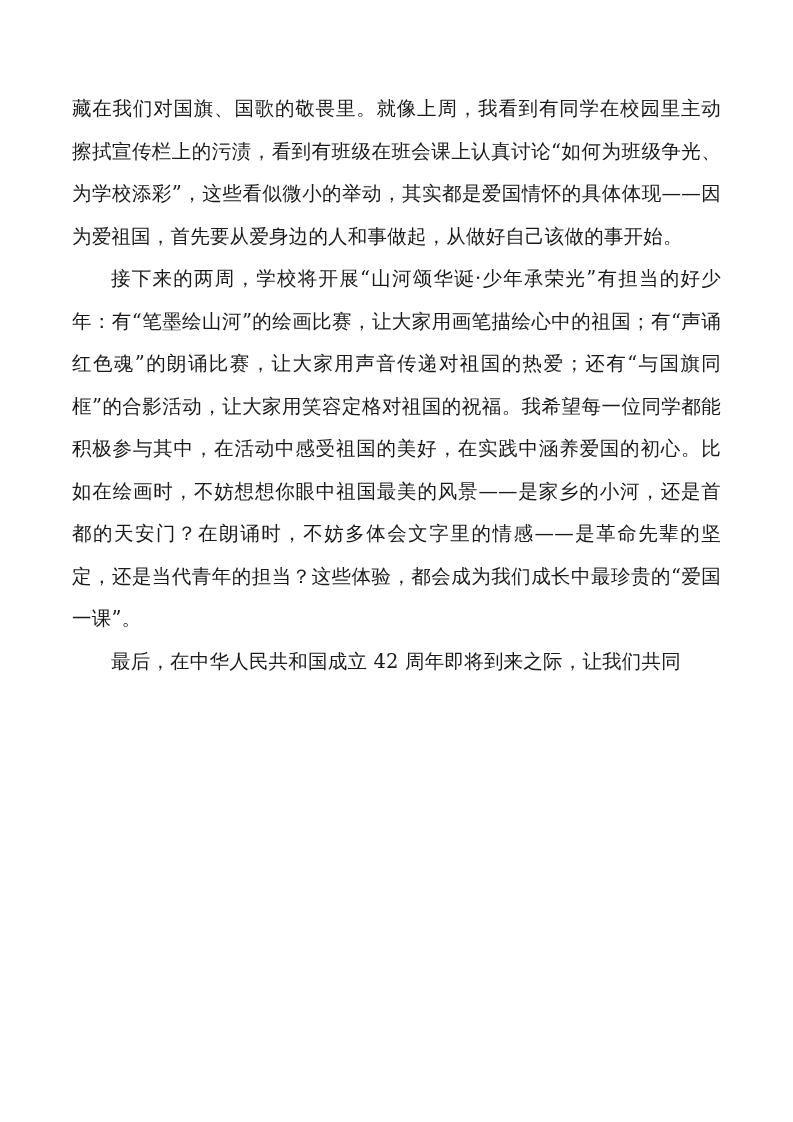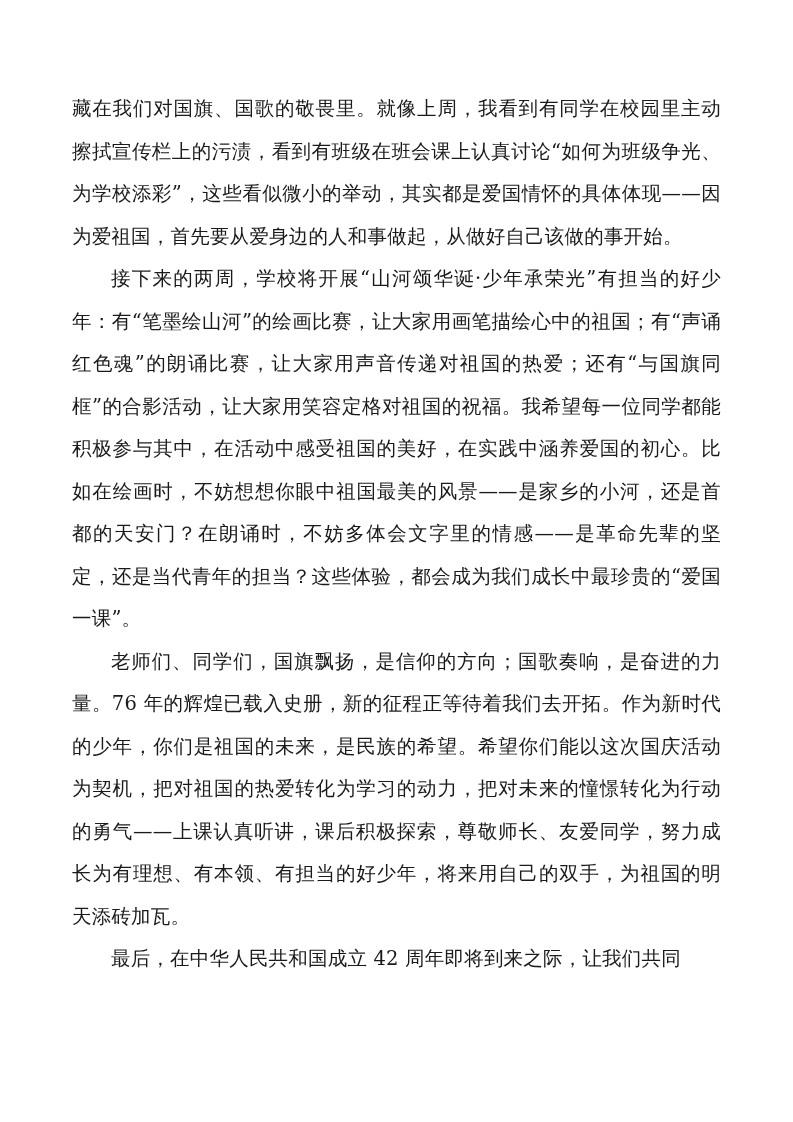--- a/index.html
+++ b/index.html
@@ -40,16 +40,15 @@
     text-indent: 0;
   }
 </style>
 </head>
 <body>
 
 <div class="page">
   <div class="doc-body">
     <p class="para no-indent">藏在我们对国旗、国歌的敬畏里。就像上周，我看到有同学在校园里主动擦拭宣传栏上的污渍，看到有班级在班会课上认真讨论“如何为班级争光、为学校添彩”，这些看似微小的举动，其实都是爱国情怀的具体体现——因为爱祖国，首先要从爱身边的人和事做起，从做好自己该做的事开始。</p>
     <p class="para">接下来的两周，学校将开展“山河颂华诞·少年承荣光”有担当的好少年：有“笔墨绘山河”的绘画比赛，让大家用画笔描绘心中的祖国；有“声诵红色魂”的朗诵比赛，让大家用声音传递对祖国的热爱；还有“与国旗同框”的合影活动，让大家用笑容定格对祖国的祝福。我希望每一位同学都能积极参与其中，在活动中感受祖国的美好，在实践中涵养爱国的初心。比如在绘画时，不妨想想你眼中祖国最美的风景——是家乡的小河，还是首都的天安门？在朗诵时，不妨多体会文字里的情感——是革命先辈的坚定，还是当代青年的担当？这些体验，都会成为我们成长中最珍贵的“爱国一课”。</p>
-    <p class="para">老师们、同学们，国旗飘扬，是信仰的方向；国歌奏响，是奋进的力量。76 年的辉煌已载入史册，新的征程正等待着我们去开拓。作为新时代的少年，你们是祖国的未来，是民族的希望。希望你们能以这次国庆活动为契机，把对祖国的热爱转化为学习的动力，把对未来的憧憬转化为行动的勇气——上课认真听讲，课后积极探索，尊敬师长、友爱同学，努力成长为有理想、有本领、有担当的好少年，将来用自己的双手，为祖国的明天添砖加瓦。</p>
     <p class="para">最后，在中华人民共和国成立 42 周年即将到来之际，让我们共同</p>
   </div>
 </div>
 
 </body></html>

